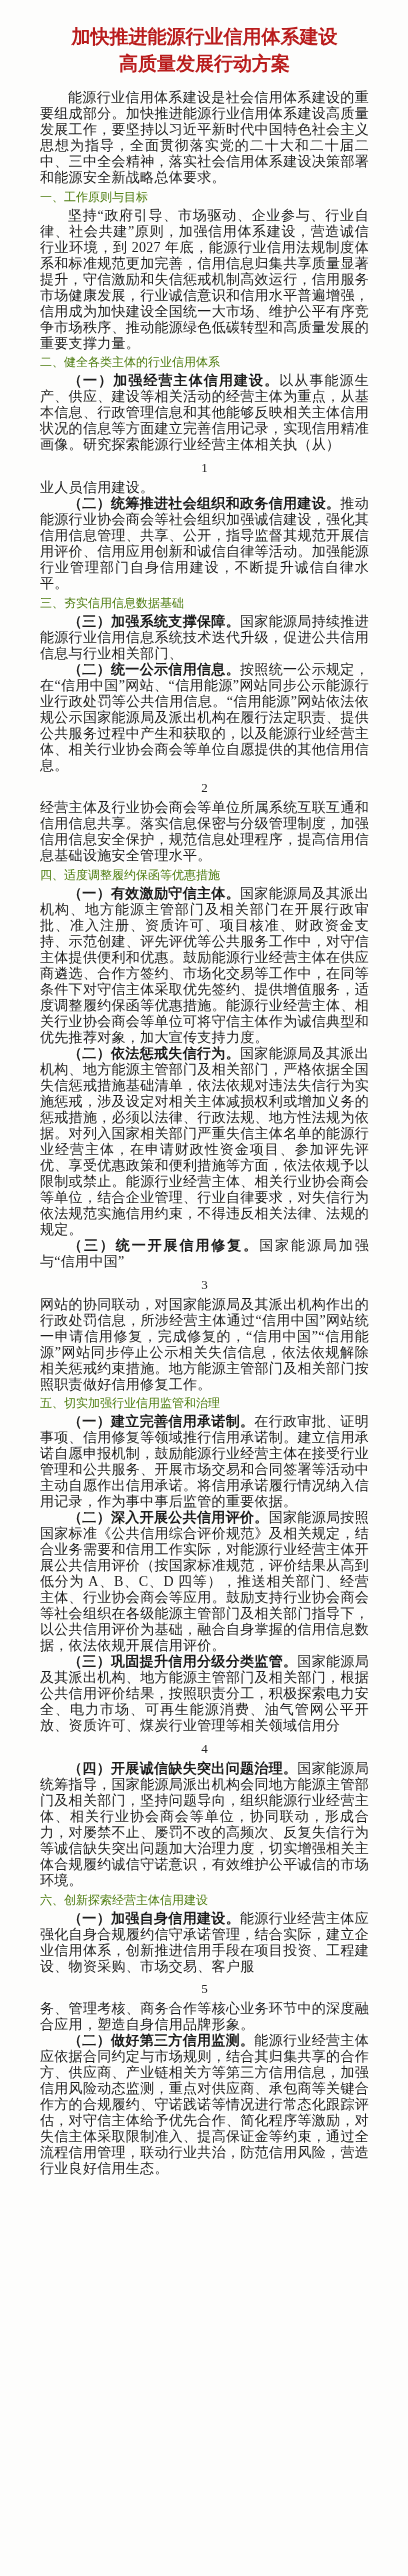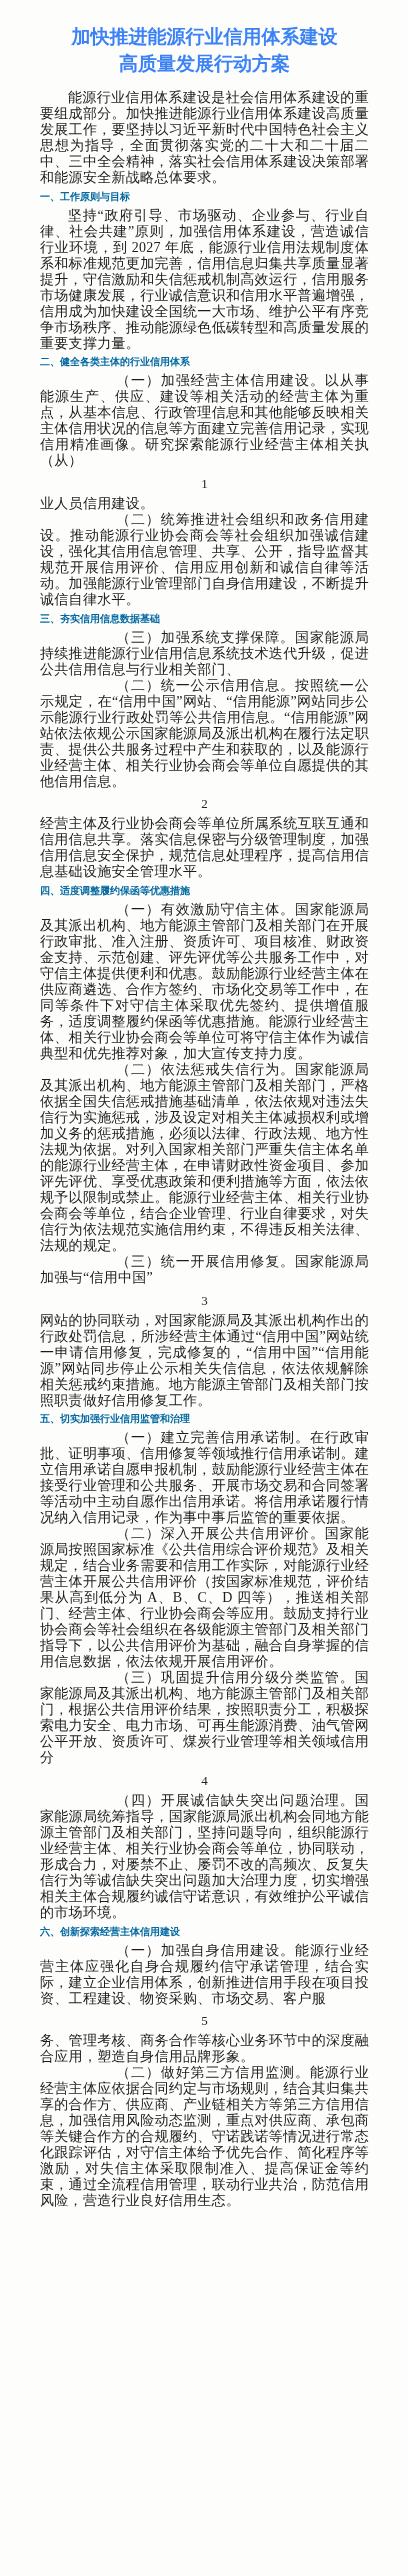--- a/index.html
+++ b/index.html
@@ -15,41 +15,41 @@
     min-height: 3341px;
     padding: 23px 40px 15.5px 40px;
     background: #fdfdfc;
   }
   .title {
     font-family: "Liberation Sans", "DejaVu Sans", sans-serif;
     font-weight: 700;
     font-size: 19px;
     line-height: 27px;
     text-align: center;
-    color: #3b82f6;
+    color: #b91c1c;
     margin: 0;
   }
   .title-block { margin-bottom: 13.4px; }
   p.para {
     margin: 0;
     font-size: 14px;
     line-height: 16px;
     text-align: justify;
     text-indent: 2em;
     letter-spacing: 0.3px;
   }
-  p.para .lead { font-weight: 400; margin-left: 48px; }
+  p.para .lead { font-weight: 700; }
   p.cont { text-indent: 0; }
   h2.h {
     font-family: "Liberation Sans", "DejaVu Sans", sans-serif;
-    font-weight: 700;
-    font-size: 10px;
+    font-weight: 400;
+    font-size: 12px;
     line-height: 18.5px;
     margin: 1.5px 0;
-    color: #0369a1;
+    color: #4d7c0f;
   }
   div.pageno {
     text-align: center;
     font-size: 13px;
     line-height: 15.5px;
     margin: 6.7px 0 4.6px 0;
     color: #222;
   }
 </style>
 </head>

